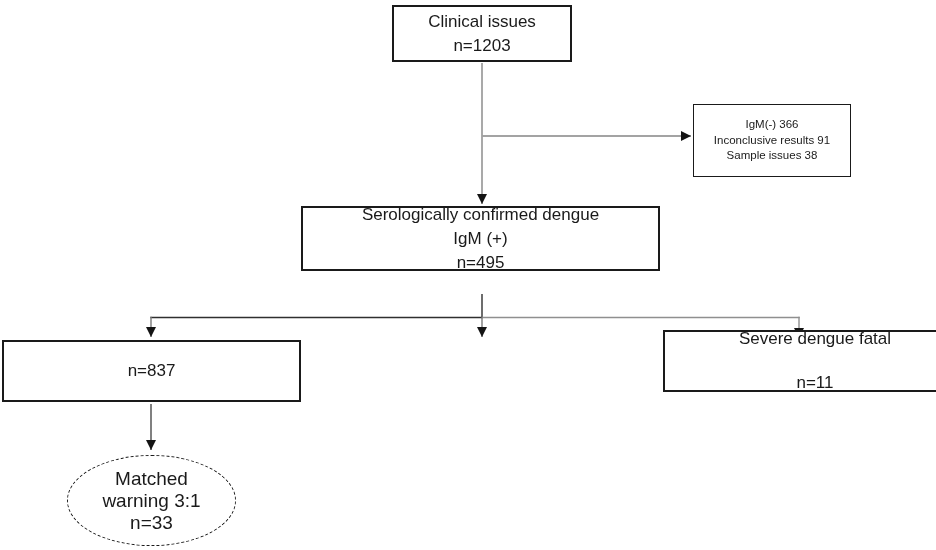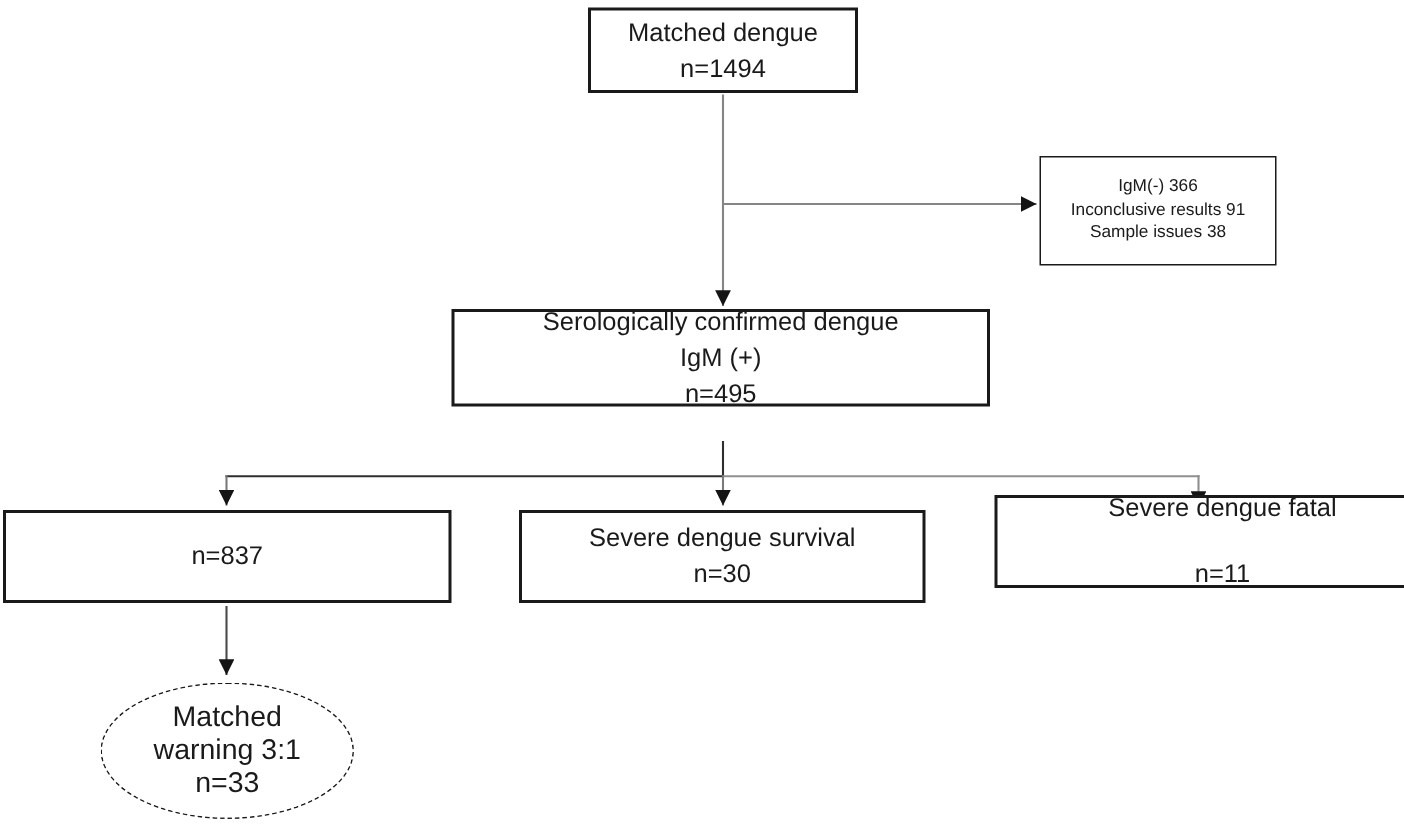--- a/index.html
+++ b/index.html
@@ -73,44 +73,40 @@
     <line x1="482" y1="317.5" x2="799.7" y2="317.5" stroke="#8f8f8f" stroke-width="1.4"></line>
 
     <line x1="151" y1="316.8" x2="151" y2="337" stroke="#7a7a7a" stroke-width="1.4" marker-end="url(#arrow)"></line>
     <line x1="482" y1="316.8" x2="482" y2="337" stroke="#7a7a7a" stroke-width="1.4" marker-end="url(#arrow)"></line>
     <line x1="799" y1="316.8" x2="799" y2="338" stroke="#8f8f8f" stroke-width="1.4" marker-end="url(#arrow)"></line>
 
     <line x1="151" y1="404" x2="151" y2="450" stroke="#4a4a4a" stroke-width="1.4" marker-end="url(#arrow)"></line>
   </svg>
 
   <div class="node" id="box-clinical">
-    <span>Matched dengue</span>
-    <span>n=1494</span>
+    <span>Clinical issues</span>
+    <span>n=1203</span>
   </div>
 
   <div class="node node--small" id="box-excluded">
     <span>IgM(-) 366</span>
     <span>Inconclusive results 91</span>
     <span>Sample issues 38</span>
   </div>
 
   <div class="node" id="box-confirmed">
     <span>Serologically confirmed dengue</span>
     <span>IgM (+)</span>
     <span>n=495</span>
   </div>
 
   <div class="node" id="box-warning">
     <span>n=837</span>
   </div>
 
-  <div class="node" id="box-survival">
-    <span>Severe dengue survival</span>
-    <span>n=30</span>
-  </div>
 
   <div class="node" id="box-fatal">
     <span>Severe dengue fatal</span>
     <span>n=11</span>
   </div>
 
   <div class="node node--ellipse" id="box-controls">
     <span>Matched</span>
     <span>warning 3:1</span>
     <span>n=33</span>

